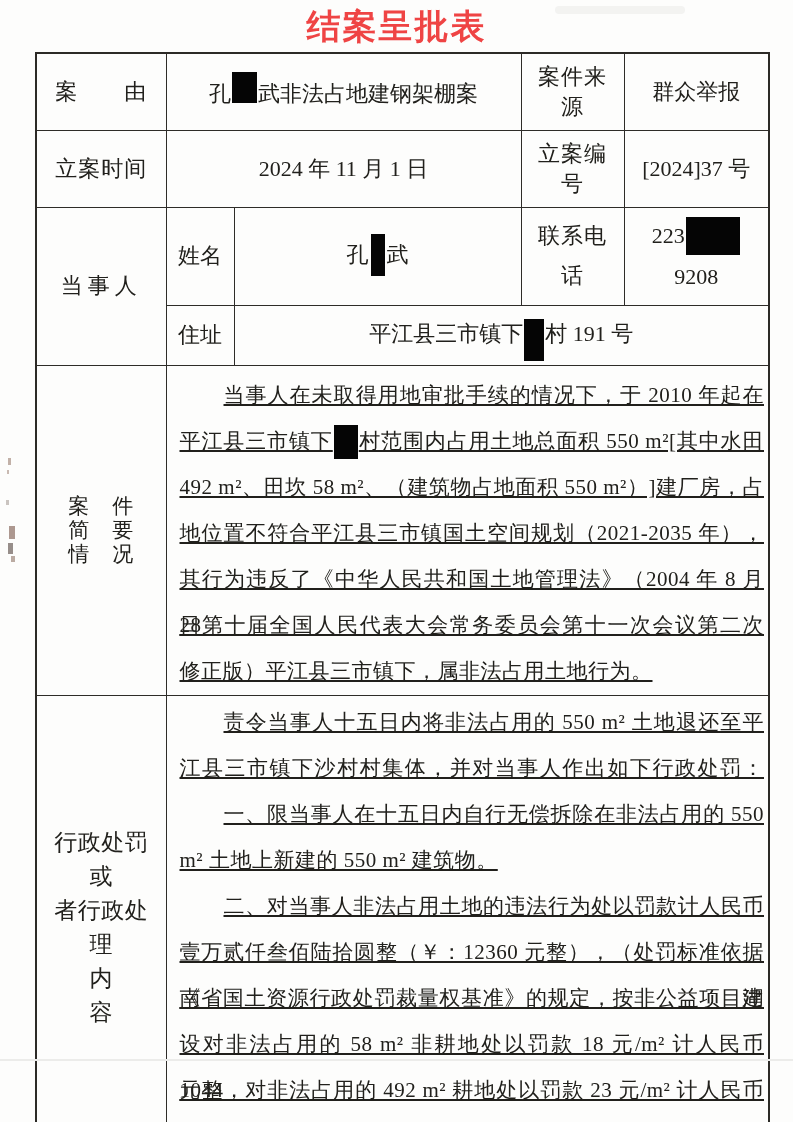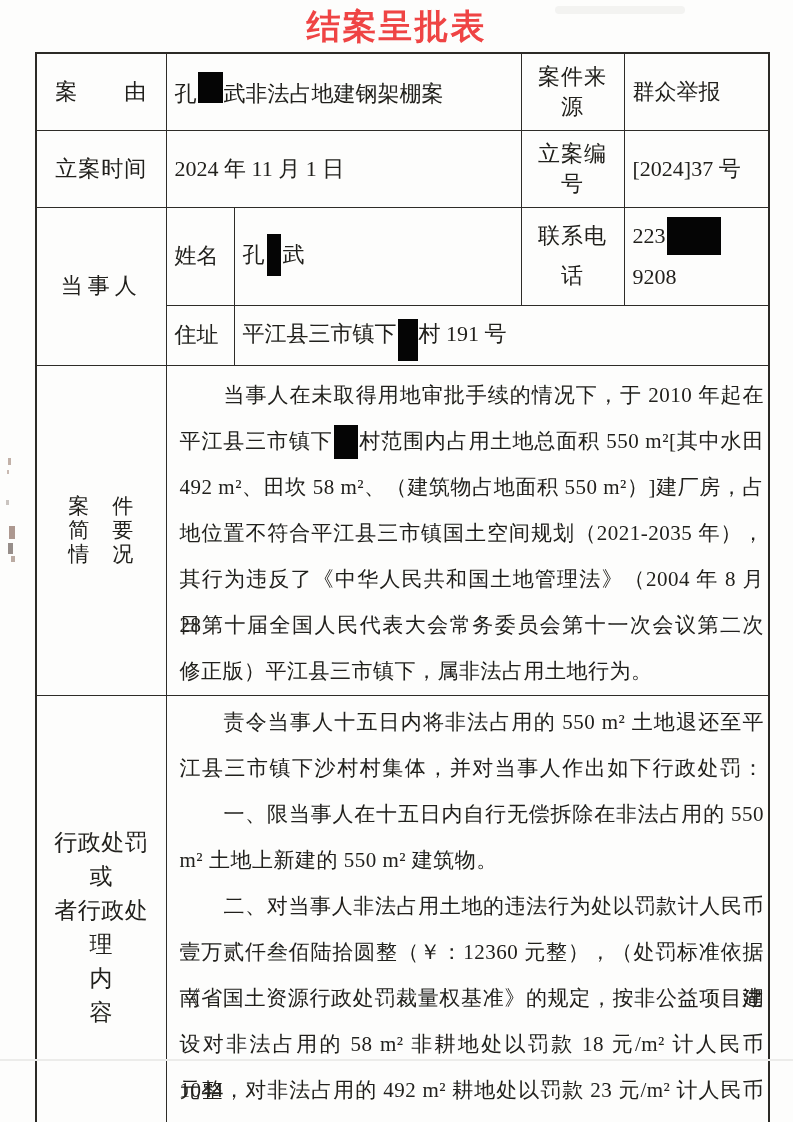--- a/index.html
+++ b/index.html
@@ -18,25 +18,25 @@
     position:absolute;left:35px;top:52px;width:733px;
     border-collapse:collapse;table-layout:fixed;
     border:2.2px solid #2c2a26;
   }
   td{
     border:1.5px solid #2e2c28;
     padding:8px;vertical-align:middle;
     font-size:22px;
   }
   .c-label{text-align:center;letter-spacing:1px;}
-  .c-center{}
+  .c-center{text-align:center;}
   .vlab{vertical-align:middle;text-align:center;margin-left:38px;}
   .vlab div{line-height:24px;font-size:21px;letter-spacing:1px;}
   .vlab.pen div{line-height:34px;font-size:23px;letter-spacing:0.5px;}
-  .content{vertical-align:top;padding:6px 4px 0 13px;}
+  .content{vertical-align:top;padding:6px 4px 0 13px;text-decoration:underline;}
   .content.pen{padding-top:3px;}
   .pline{
     font-size:21px;height:46px;line-height:46px;
     text-align:justify;text-align-last:justify;
     letter-spacing:0.5px;
   }
   .pline.end{text-align-last:left;}
   .pline.ind{text-indent:44px;}
   .redact{display:inline-block;background:#050505;}
   .r-case{width:25px;height:31px;vertical-align:-5px;transform:translateY(-3px);margin:0 1px;}

